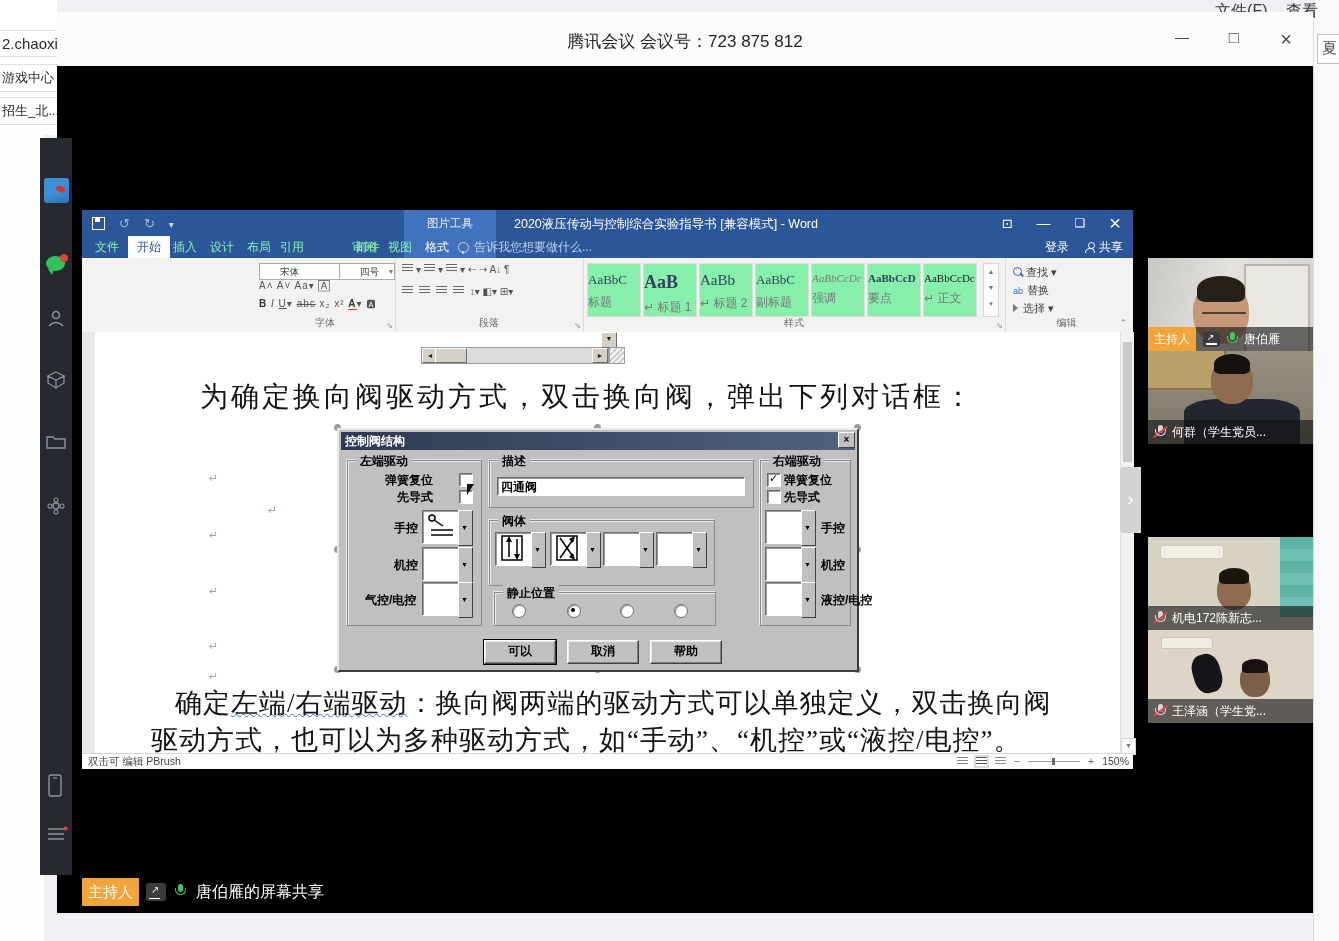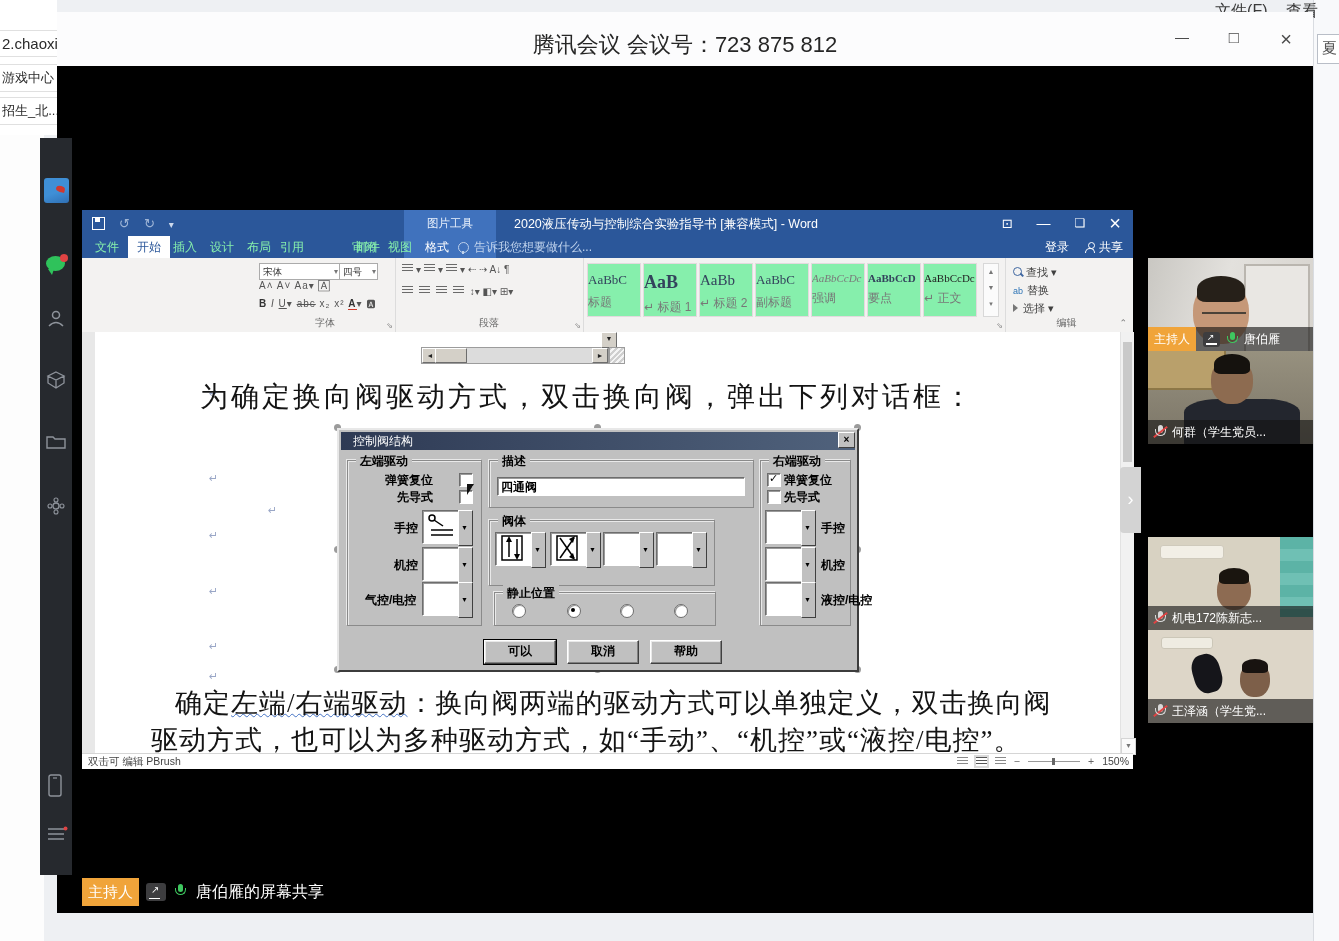--- a/index.html
+++ b/index.html
@@ -12,21 +12,21 @@
   #bg-partial-box{left:1317px;top:34px;width:30px;height:28px;background:#fff;border:1px solid #b9bec7;color:#555;font-size:15px;line-height:26px;padding-left:4px;overflow:hidden;}
   #bookmarks{left:0;top:0;width:57px;height:135px;background:#fff;}
   .bm{position:absolute;left:0;width:56px;border:1px solid #e0e0e0;border-left:none;background:#fff;color:#2b2b2b;white-space:nowrap;overflow:hidden;padding:4px 0 4px 2px;}
   .bm1{top:30px;font-size:15px;}
   .bm2{top:64px;font-size:13px;}
   .bm3{top:97px;font-size:13px;}
   #left-white{left:0;top:135px;width:44px;height:806px;background:#fdfdfd;}
   
   #meeting{left:57px;top:12px;width:1256px;height:901px;background:#000;}
   #mt-titlebar{left:0;top:0;width:100%;height:54px;background:#fcfcfd;border-bottom:1px solid #e7e7e7;}
-  #mt-title{left:0;right:0;top:18px;text-align:center;font-size:22px;color:#262626;}
+  #mt-title{left:0;right:0;top:18px;text-align:center;font-size:17px;color:#262626;}
   #mt-controls{right:16px;top:16px;display:flex;gap:30px;color:#4b4b4b;font-size:16px;}
   #mt-controls .wbtn{width:22px;text-align:center;cursor:default;}
   .ic-min::before{content:"—";font-size:14px;}
   .ic-max::before{content:"□";font-size:17px;}
   .ic-close::before{content:"×";font-size:20px;}
   #mt-content{left:0;top:54px;width:1256px;height:847px;background:#000;}
   
   #word{left:25px;top:144px;width:1051px;height:558px;background:#fff;font-family:"Liberation Sans","DejaVu Sans",sans-serif;}
   #w-title{left:0;top:0;width:100%;height:26px;background:#2b579a;color:#fff;}
   #w-qat{left:10px;top:0;height:26px;display:flex;align-items:center;gap:14px;}
@@ -59,21 +59,21 @@
   .launch::before{content:"⇘";}
   #g-clip{left:0;width:173px;}
   #paste-btn{position:absolute;left:6px;top:5px;width:36px;height:52px;text-align:center;font-size:10.5px;color:#444;}
   .ic-clipboard{margin:0 auto;width:16px;height:22px;background:#fff;border:1px solid #9a8a6a;position:relative;}
   .ic-clipboard::before{content:"";position:absolute;left:3px;top:-3px;width:8px;height:4px;background:#c9a85c;border:1px solid #9a8a6a;}
   .clip-small{position:absolute;left:48px;font-size:10.5px;color:#444;white-space:nowrap;}
   .ic-cut::before{content:"✂";color:#777;margin-right:3px;}
   .ic-copy{display:inline-block;width:8px;height:9px;border:1px solid #888;background:#fff;box-shadow:2px -2px 0 -0.5px #f3f2f1,2px -2px 0 0 #888;margin-right:4px;}
   .ic-painter{display:inline-block;width:9px;height:5px;background:#c9a227;border:1px solid #9a8a4a;margin-right:3px;}
   #g-font{left:173px;width:140px;}
-  .combo{position:absolute;background:#fff;border:1px solid #ababab;font-size:9.5px;color:#333;line-height:15px;padding-left:3px;overflow:hidden;white-space:nowrap;}
+  .combo{position:absolute;background:#fff;border:1px solid #ababab;font-size:9.5px;color:#333;line-height:15px;padding-left:20px;overflow:hidden;white-space:nowrap;}
   .combo::after{content:"▾";position:absolute;right:1px;top:0;color:#777;font-size:8px;}
   .fonticons{position:absolute;left:4px;top:24px;width:132px;font-size:10px;color:#555;letter-spacing:1px;white-space:nowrap;overflow:hidden;}
   .fonticons b{color:#333;}
   .red-u{border-bottom:2px solid #d03a2b;}
   #g-par{left:313px;width:188px;}
   .ic-lines{display:inline-block;width:11px;height:9px;background:repeating-linear-gradient(#6a6a6a 0 1px,transparent 1px 3px);margin:0 3px;}
   .par-row{position:absolute;left:4px;width:180px;white-space:nowrap;font-size:10px;color:#555;overflow:hidden;}
   #g-styles{left:501px;width:422px;}
   .chip{position:absolute;top:5px;width:52px;height:52px;background:#86efac;border:1px solid #e3dade;text-align:left;overflow:hidden;}
   .chip .sample{display:block;margin-top:8px;font-size:13px;color:#33435c;font-family:"Liberation Serif","DejaVu Serif",serif;white-space:nowrap;}
@@ -106,21 +106,21 @@
   .w3sb{background:#dcdcdc;border:1px solid #9c9c9c;}
   #img-hsb{left:339px;top:15px;width:186px;height:15px;}
   .sb-btn{position:absolute;top:0px;width:14px;height:13px;background:#d4d0c8;border:1px solid;border-color:#fff #6d6d6d #6d6d6d #fff;font-size:7px;text-align:center;line-height:13px;color:#222;}
   .sb-thumb{position:absolute;left:12px;top:0px;width:30px;height:13px;background:#d4d0c8;border:1px solid;border-color:#fff #6d6d6d #6d6d6d #fff;}
   #img-grip{left:527px;top:15px;width:14px;height:15px;background:repeating-linear-gradient(135deg,#cfcfcf 0 2px,#f5f5f5 2px 4px);border:1px solid #9c9c9c;}
   #img-vsb-end{left:519px;top:0px;width:14px;height:14px;background:#d4d0c8;border:1px solid;border-color:#fff #6d6d6d #6d6d6d #fff;font-size:7px;text-align:center;line-height:12px;color:#222;}
   
   .handle{position:absolute;width:7px;height:7px;background:#9b9b9b;border-radius:50%;}
   
   #dlg{left:255px;top:96px;width:518px;height:240px;background:#c0c0c0;border:2px solid;border-color:#e8e8e8 #3c3c3c #3c3c3c #e8e8e8;font-size:12px;color:#000;}
-  #dlg-title{left:2px;top:2px;right:2px;height:18px;background:linear-gradient(90deg,#2e3a54,#50627c);color:#fff;font-weight:normal;line-height:18px;padding-left:12px;}
+  #dlg-title{left:2px;top:2px;right:2px;height:18px;background:linear-gradient(90deg,#2e3a54,#50627c);color:#fff;font-weight:bold;line-height:18px;padding-left:4px;}
   #dlg-close{position:absolute;right:2px;top:2px;width:15px;height:14px;background:#c0c0c0;border:1px solid;border-color:#fff #404040 #404040 #fff;text-align:center;line-height:13px;font-size:10px;font-weight:bold;color:#000;}
   #dlg-close::before{content:"×";}
   .grp{position:absolute;border:1px solid #8a8a8a;box-shadow:1px 1px 0 #e9e9e9 inset, -1px -1px 0 #e9e9e9;}
   .grp-legend{position:absolute;top:-8px;left:8px;background:#c0c0c0;padding:0 4px;font-weight:bold;}
   .dlbl{position:absolute;font-weight:bold;white-space:nowrap;}
   .chk{position:absolute;width:12px;height:12px;background:#fff;border:1px solid;border-color:#6d6d6d #fff #fff #6d6d6d;box-shadow:inset 1px 1px 0 #9a9a9a;}
   .chk.checked::after{content:"✓";position:absolute;left:1px;top:-2px;font-size:11px;font-weight:bold;}
   .dcombo{position:absolute;width:51px;height:34px;}
   .dcombo .dbox{position:absolute;left:0;top:0;width:37px;height:32px;background:#fff;border:1px solid;border-color:#6d6d6d #fff #fff #6d6d6d;box-shadow:inset 1px 1px 0 #9a9a9a;}
   .dcombo .dbtn{position:absolute;right:0;top:0;width:13px;height:34px;background:#c0c0c0;border:1px solid;border-color:#fff #404040 #404040 #fff;font-size:7px;text-align:center;color:#000;}
@@ -314,20 +314,21 @@
               </div>
             <div class="chip chip5" style="left:284px;">
                 <span class="sample">AaBbCcD</span>
                 <span class="sname">要点</span>
               </div>
             <div class="chip chip6" style="left:340px;">
                 <span class="sample">AaBbCcDc</span>
                 <span class="sname">↵ 正文</span>
               </div>
             <div id="style-scroll">▲<br>▼<br>▾</div>
+            <span class="rlabel">样式</span>
             <span class="launch"></span>
           </div>
           <div class="rgroup" id="g-edit">
             <span class="edit-row" style="top:7px;"><span class="ic-find"></span><span>查找</span> ▾</span>
             <span class="edit-row" style="top:25px;"><span class="ic-ab"></span><span>替换</span></span>
             <span class="edit-row" style="top:43px;"><span class="ic-sel"></span><span>选择</span> ▾</span>
             <span class="rlabel">编辑</span>
           </div>
           <span id="ribbon-collapse"></span>
         </div>

